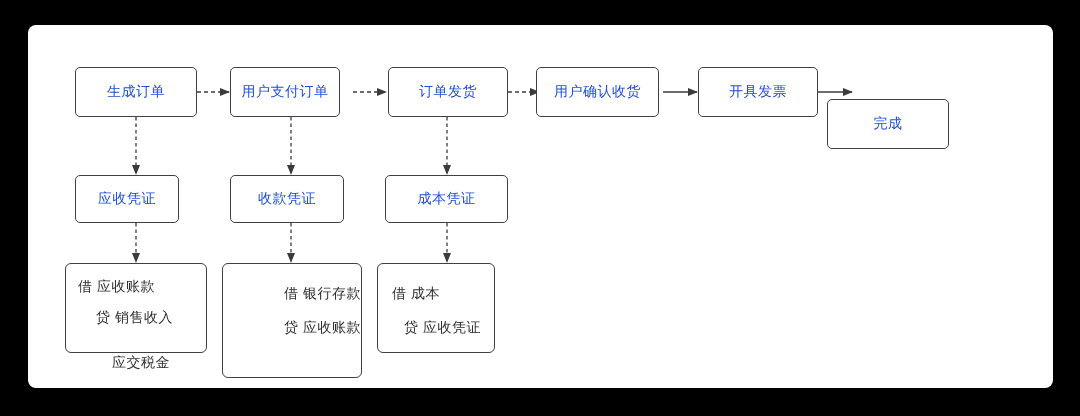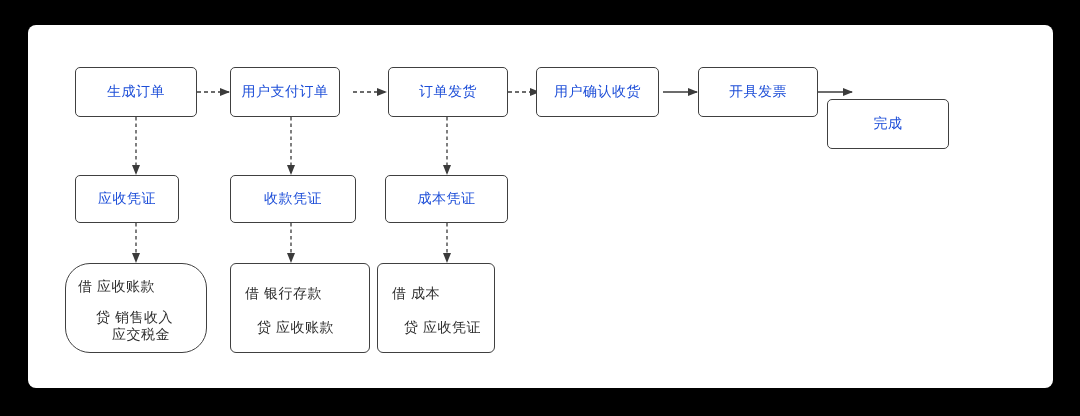--- a/index.html
+++ b/index.html
@@ -37,23 +37,23 @@
     background: #ffffff;
     border: 1.3px solid #404040;
     border-radius: 6px;
     font-size: 14px;
     color: #2e2e2e;
     line-height: 17px;
     letter-spacing: 0.5px;
     z-index: 2;
   }
   .ledger .line { white-space: nowrap; }
-  .ledger.e1 { padding: 14px 8px 0 12px; border-radius: 25px; }
+  .ledger.e1 { padding: 14px 8px 0 12px; }
   .ledger.e1 .l2 { margin-left: 18px; margin-top: 14px; }
-  .ledger.e1 .l3 { margin-left: 34px; }
+  .ledger.e1 .l3 { margin-left: 34px; margin-top: 28px; }
   .ledger.e23 { padding: 21px 0 0 14px; }
   .ledger.e23 .l2 { margin-left: 12px; margin-top: 17px; }
   svg.wires {
     position: absolute;
     left: 0; top: 0;
     width: 1080px; height: 416px;
     z-index: 1;
     pointer-events: none;
   }
 </style>
@@ -77,33 +77,33 @@
 <div class="node" style="left:698px; top:67px; width:120px; height:50px;">
     <span>开具发票</span>
   </div>
 <div class="node" style="left:827px; top:67px; width:122px; height:50px;margin-top:32px;">
     <span>完成</span>
   </div>
 
 <div class="node" style="left:75px;  top:175px; width:104px; height:48px;">
     <span>应收凭证</span>
   </div>
-<div class="node" style="left:230px; top:175px; width:126px; height:48px;">
+<div class="node" style="left:230px; top:175px; width:114px; height:48px;">
     <span>收款凭证</span>
   </div>
 <div class="node" style="left:385px; top:175px; width:123px; height:48px;">
     <span>成本凭证</span>
   </div>
 
 <div class="ledger e1" style="left:65px; top:263px; width:142px; height:90px;">
   <div class="line l1">借 应收账款</div>
   <div class="line l2">贷 销售收入</div>
   <div class="line l3">应交税金</div>
 </div>
-<div class="ledger e23" style="left:230px; top:263px; width:140px; height:90px;">
+<div class="ledger e23" style="left:222px; top:263px; width:140px; height:115px;text-align:right;">
   <div class="line l1">借 银行存款</div>
   <div class="line l2">贷 应收账款</div>
 </div>
 <div class="ledger e23" style="left:377px; top:263px; width:118px; height:90px;">
   <div class="line l1">借 成本</div>
   <div class="line l2">贷 应收凭证</div>
 </div>
 
 <svg class="wires" viewBox="0 0 1080 416" xmlns="http://www.w3.org/2000/svg">
   <defs>

